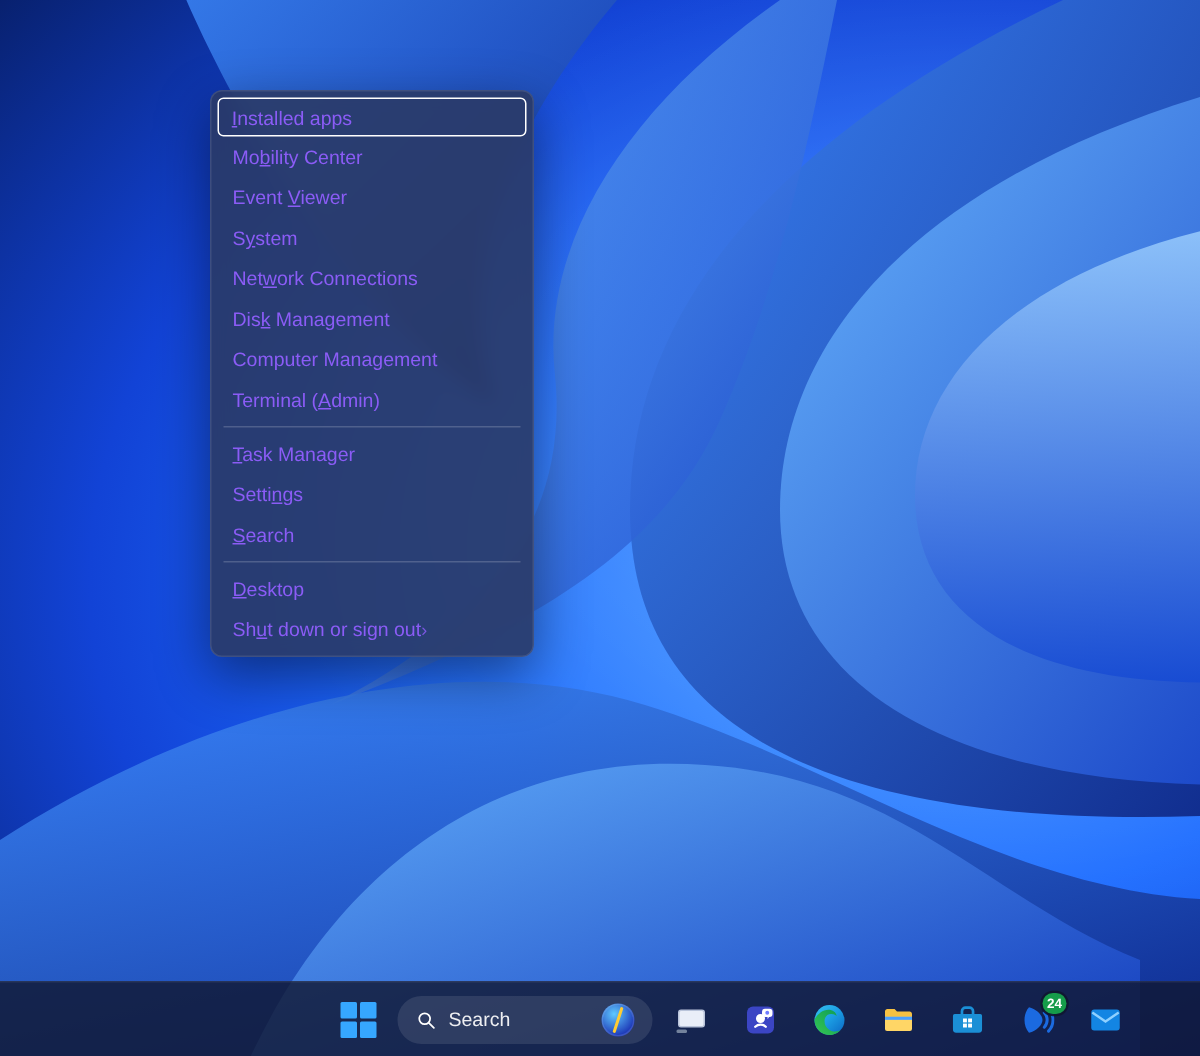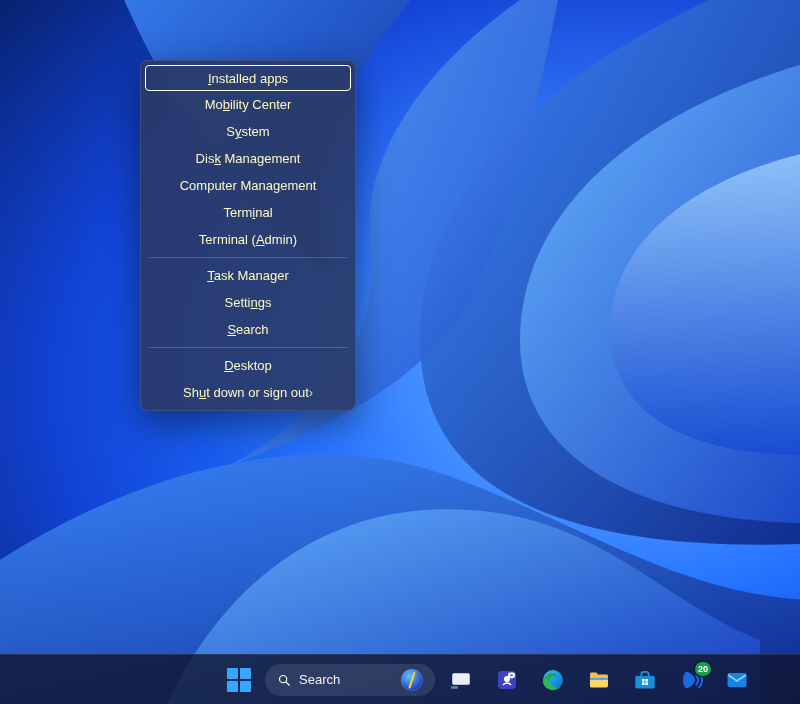--- a/index.html
+++ b/index.html
@@ -24,23 +24,23 @@
     border: 1px solid rgba(255,255,255,0.10);
     border-radius: 8px;
     padding: 4px;
     backdrop-filter: blur(6px);
     box-shadow: 0 12px 36px rgba(0,0,0,0.45);
   }
   .winx-item {
     position: relative;
     padding: 6px 10px;
     font-size: 13px;
-    color: #fef9c3;
+    color: #8b5cf6;
     border-radius: 4px;
-    display: flex; align-items: center; justify-content: center;
+    display: flex; align-items: center; justify-content: flex-start;
     cursor: default;
   }
   .winx-item .ak { text-decoration: underline; text-underline-offset: 1px; }
   .winx-item.focused { border: 1.5px solid #fff; padding: 4.5px 8.5px; }
   .winx-sep { height: 1px; margin: 4px 4px; background: rgba(255,255,255,0.18); }
   .winx-item .chev { font-size: 12px; opacity: 0.85; }
 
   .red-box {
     position: absolute; left: -6px; right: -6px; top: -2px; bottom: -2px;
     border: 3px solid #ff2020;
@@ -133,30 +133,33 @@
 </div>
 
 <div class="winx-menu" id="winx">
     <div class="winx-item focused">
       <span><span class="ak">I</span>nstalled apps</span>
     </div>
     <div class="winx-item">
       <span>Mo<span class="ak">b</span>ility Center</span>
     </div>
     <div class="winx-item">
+      <span>Event <span class="ak">V</span>iewer</span>
+    </div>
+    <div class="winx-item">
       <span>S<span class="ak">y</span>stem</span>
     </div>
     <div class="winx-item">
+      <span>Net<span class="ak">w</span>ork Connections</span>
+    </div>
+    <div class="winx-item">
       <span>Dis<span class="ak">k</span> Management</span>
     </div>
     <div class="winx-item">
       <span>Computer Mana<span class="ak">g</span>ement</span>
-    </div>
-    <div class="winx-item">
-      <span>Term<span class="ak">i</span>nal</span>
     </div>
     <div class="winx-item">
       <span>Terminal (<span class="ak">A</span>dmin)</span>
     </div>
     <div class="winx-sep"></div>
     <div class="winx-item">
       <span><span class="ak">T</span>ask Manager</span>
     </div>
     <div class="winx-item">
       <span>Setti<span class="ak">n</span>gs</span>
@@ -252,21 +255,21 @@
       </g>
     </svg>
   </div>
 
   <div class="tb-btn">
     <svg class="ic" viewBox="0 0 24 24">
       <path d="M7 3.5c-2 2.3-3 5-3 8.5s1 6.2 3 8.5c5-1.1 9-5.4 9-8.5S12 4.6 7 3.5z" fill="#1b6ae0"></path>
       <path d="M17.2 7.2a7 7 0 0 1 0 9.6" fill="none" stroke="#1b6ae0" stroke-width="2" stroke-linecap="round"></path>
       <path d="M20 4.6a10.6 10.6 0 0 1 0 14.8" fill="none" stroke="#1b6ae0" stroke-width="2" stroke-linecap="round"></path>
     </svg>
-    <span class="badge">20</span>
+    <span class="badge">24</span>
   </div>
 
   <div class="tb-btn">
     <svg class="ic" viewBox="0 0 24 24">
       <rect x="2.5" y="5" width="19" height="14" rx="2" fill="#1385e3"></rect>
       <path d="M3.2 7l8.8 6 8.8-6" fill="none" stroke="#8fd0ff" stroke-width="1.6"></path>
     </svg>
   </div>
 
 </div>

